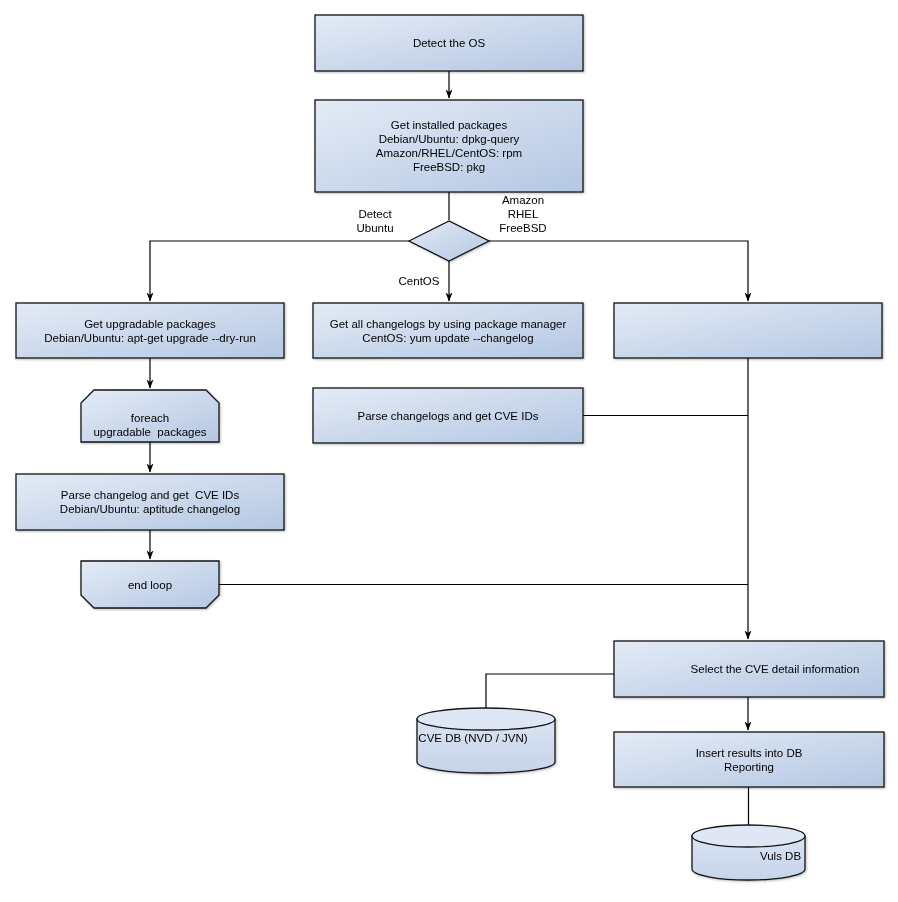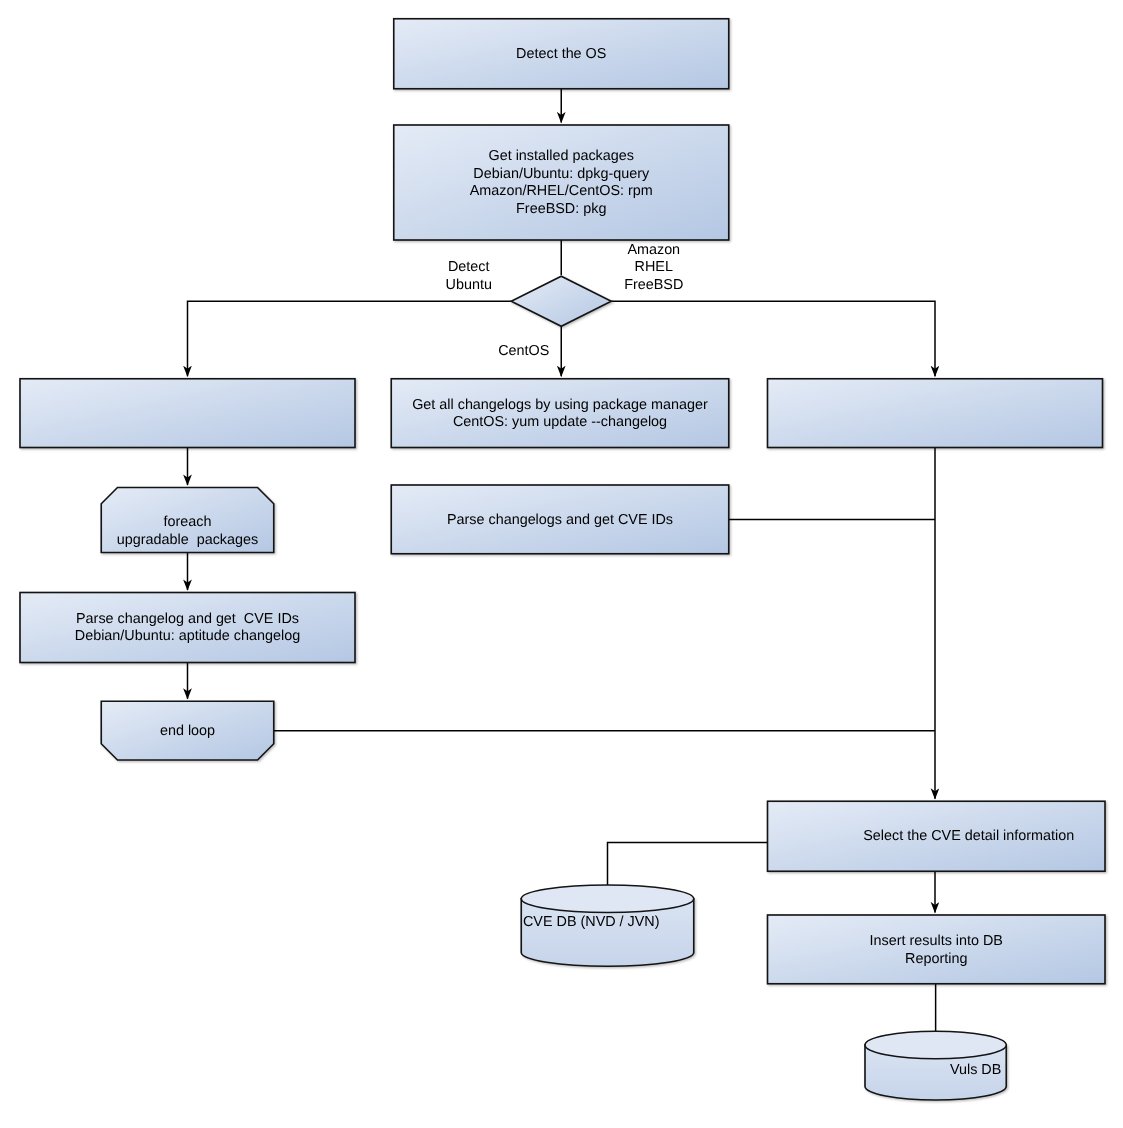--- a/index.html
+++ b/index.html
@@ -80,20 +80,24 @@
     <div class="tl">Detect the OS</div>
   </div>
 
   <div class="nl" style="left:315px;top:100px;width:268px;height:92px">
     <div class="tl">Get installed packages</div>
     <div class="tl">Debian/Ubuntu: dpkg-query</div>
     <div class="tl">Amazon/RHEL/CentOS: rpm</div>
     <div class="tl">FreeBSD: pkg</div>
   </div>
 
+  <div class="nl" style="left:16px;top:303px;width:268px;height:55px">
+    <div class="tl">Get upgradable packages</div>
+    <div class="tl">Debian/Ubuntu: apt-get upgrade --dry-run</div>
+  </div>
 
   <div class="nl" style="left:81px;top:390px;width:138px;height:70px">
     <div class="tl">foreach</div>
     <div class="tl">upgradable  packages</div>
   </div>
 
   <div class="nl" style="left:16px;top:474px;width:268px;height:56px">
     <div class="tl">Parse changelog and get  CVE IDs</div>
     <div class="tl">Debian/Ubuntu: aptitude changelog</div>
   </div>

